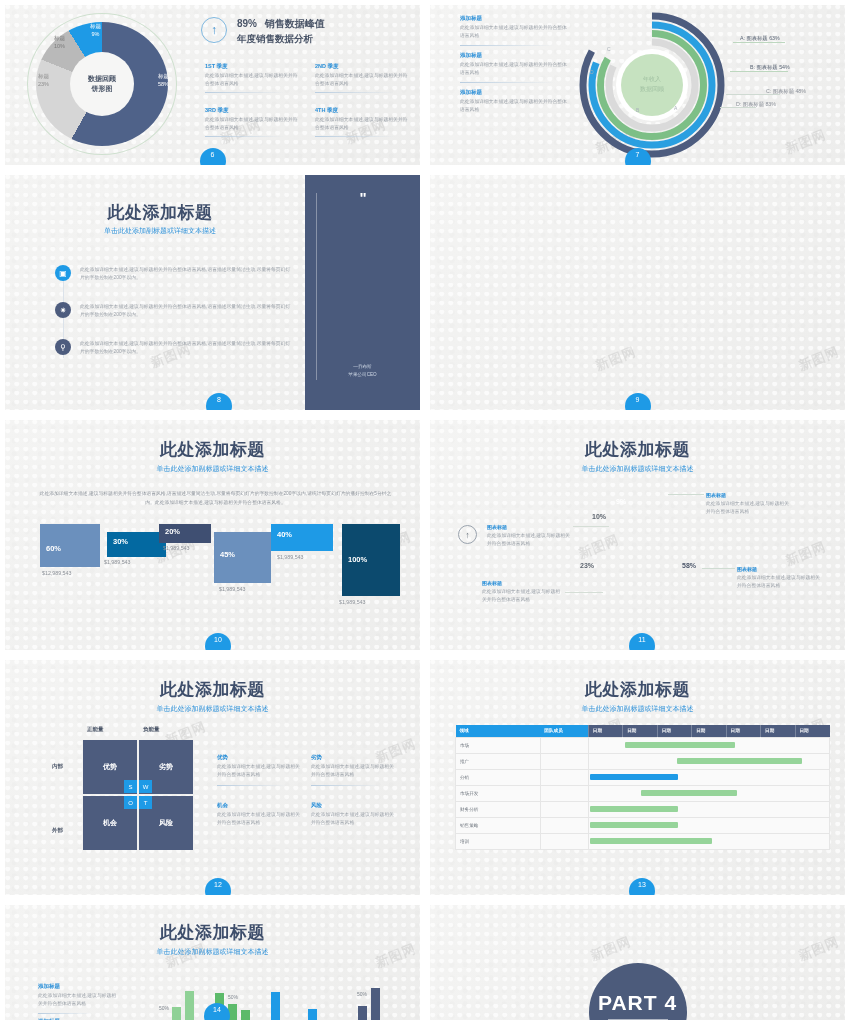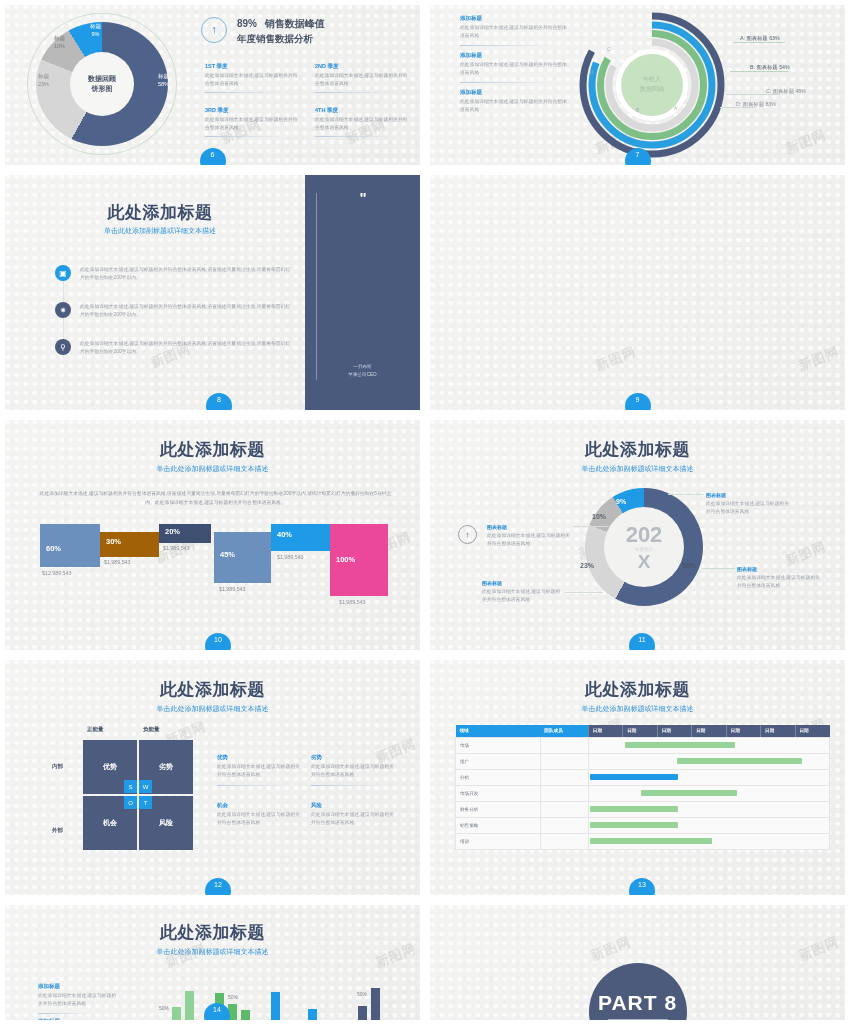--- a/index.html
+++ b/index.html
@@ -331,64 +331,57 @@
 
       <div class="title-main" style="position:absolute; left:0; top:18px; width:100%;">此处添加标题</div>
       <div class="title-sub" style="position:absolute; left:0; top:41px; width:100%;">单击此处添加副标题或详细文本描述</div>
       <div style="position:absolute; left:33px; top:70px; width:355px; font-size:4.8px; color:#8e949c; line-height:1.8; text-align:center;">此处添加详细文本描述,建议与标题相关并符合整体语言风格,语言描述尽量简洁生动,尽量将每页幻灯片的字数控制在200字以内,请统计每页幻灯片的播好控制在5分钟之内。此处添加详细文本描述,建议与标题相关并符合整体语言风格。</div>
 
       <div class="bar10" style="left:35px; top:104px; width:60px; height:43px; background:#6b90bd;">
         <div class="pc" style="top:20px;"><span>60%</span></div>
       </div>
       <div class="amt" style="left:37px; top:150px;">$12,989,543</div>
 
-      <div class="bar10" style="left:95px; top:112px; width:59px; height:25px; background:#a16207;">
+      <div class="bar10" style="left:102px; top:112px; width:59px; height:25px; background:#0369a1;">
         <div class="pc" style="top:5px;"><span>30%</span></div>
       </div>
       <div class="amt" style="left:99px; top:139px;">$1,989,543</div>
 
       <div class="bar10" style="left:154px; top:104px; width:52px; height:19px; background:#3f4f72;">
         <div class="pc" style="top:3px;"><span>20%</span></div>
       </div>
       <div class="amt" style="left:158px; top:125px;">$1,989,543</div>
 
       <div class="bar10" style="left:209px; top:112px; width:57px; height:51px; background:#6b90bd;">
         <div class="pc" style="top:18px;"><span>45%</span></div>
       </div>
       <div class="amt" style="left:214px; top:166px;">$1,989,543</div>
 
       <div class="bar10" style="left:266px; top:104px; width:62px; height:27px; background:#1e9ae6;">
         <div class="pc" style="top:6px;"><span>40%</span></div>
       </div>
       <div class="amt" style="left:272px; top:134px;">$1,989,543</div>
 
-      <div class="bar10" style="left:325px; top:104px; width:58px; height:72px; background:#ec4899;">
+      <div class="bar10" style="left:337px; top:104px; width:58px; height:72px; background:#0c4a6e;">
         <div class="pc" style="top:31px;"><span>100%</span></div>
       </div>
       <div class="amt" style="left:334px; top:179px;">$1,989,543</div>
 
       <div class="pg" style="left:213px;">10</div>
     </div>
   </div>
 
   <div class="slide">
     <div class="slide-inner">
       <div class="wm" style="left:148px; top:118px;">新图网</div>
       <div class="wm" style="left:355px; top:125px;">新图网</div>
 
       <div class="title-main" style="position:absolute; left:0; top:18px; width:100%;">此处添加标题</div>
       <div class="title-sub" style="position:absolute; left:0; top:41px; width:100%;">单击此处添加副标题或详细文本描述</div>
 
-      <div class="donut11" style="left:155px; top:68px;">
-        <div class="hole">
-          <div class="d11num">202</div>
-          <div class="d11sub">年度统计</div>
-          <div class="d11num" style="font-size:19px;">X</div>
-        </div>
-      </div>
       <div class="pcl" style="left:186px; top:78px; color:#fff;">9%</div>
       <div class="pcl" style="left:162px; top:93px; color:#5e6670;">10%</div>
       <div class="pcl" style="left:150px; top:142px; color:#5e6670;">23%</div>
       <div class="pcl" style="left:252px; top:142px; color:#4a5568;">58%</div>
 
       <div class="arrowc" style="left:28px; top:105px;">↑</div>
       <div style="position:absolute; left:57px; top:104px; width:85px;">
         <div class="ttl-blue" style="font-size:5px;">图表标题</div>
         <div class="body-tx" style="margin-top:2px;">此处添加详细文本描述,建议与标题相关并符合整体语言风格</div>
       </div>
@@ -589,19 +582,19 @@
 
       <div class="pg" style="left:212px;">14</div>
     </div>
   </div>
 
   <div class="slide">
     <div class="slide-inner">
       <div class="wm" style="left:160px; top:35px;">新图网</div>
       <div class="wm" style="left:368px; top:35px;">新图网</div>
       <div class="partcircle" style="top:58px; width:98px; height:98px;">
-        <div class="pt">PART 8</div>
+        <div class="pt">PART 4</div>
         <div class="pl">单击此处添加标题</div>
       </div>
     </div>
   </div>
 
 </div>
 
 </body></html>

